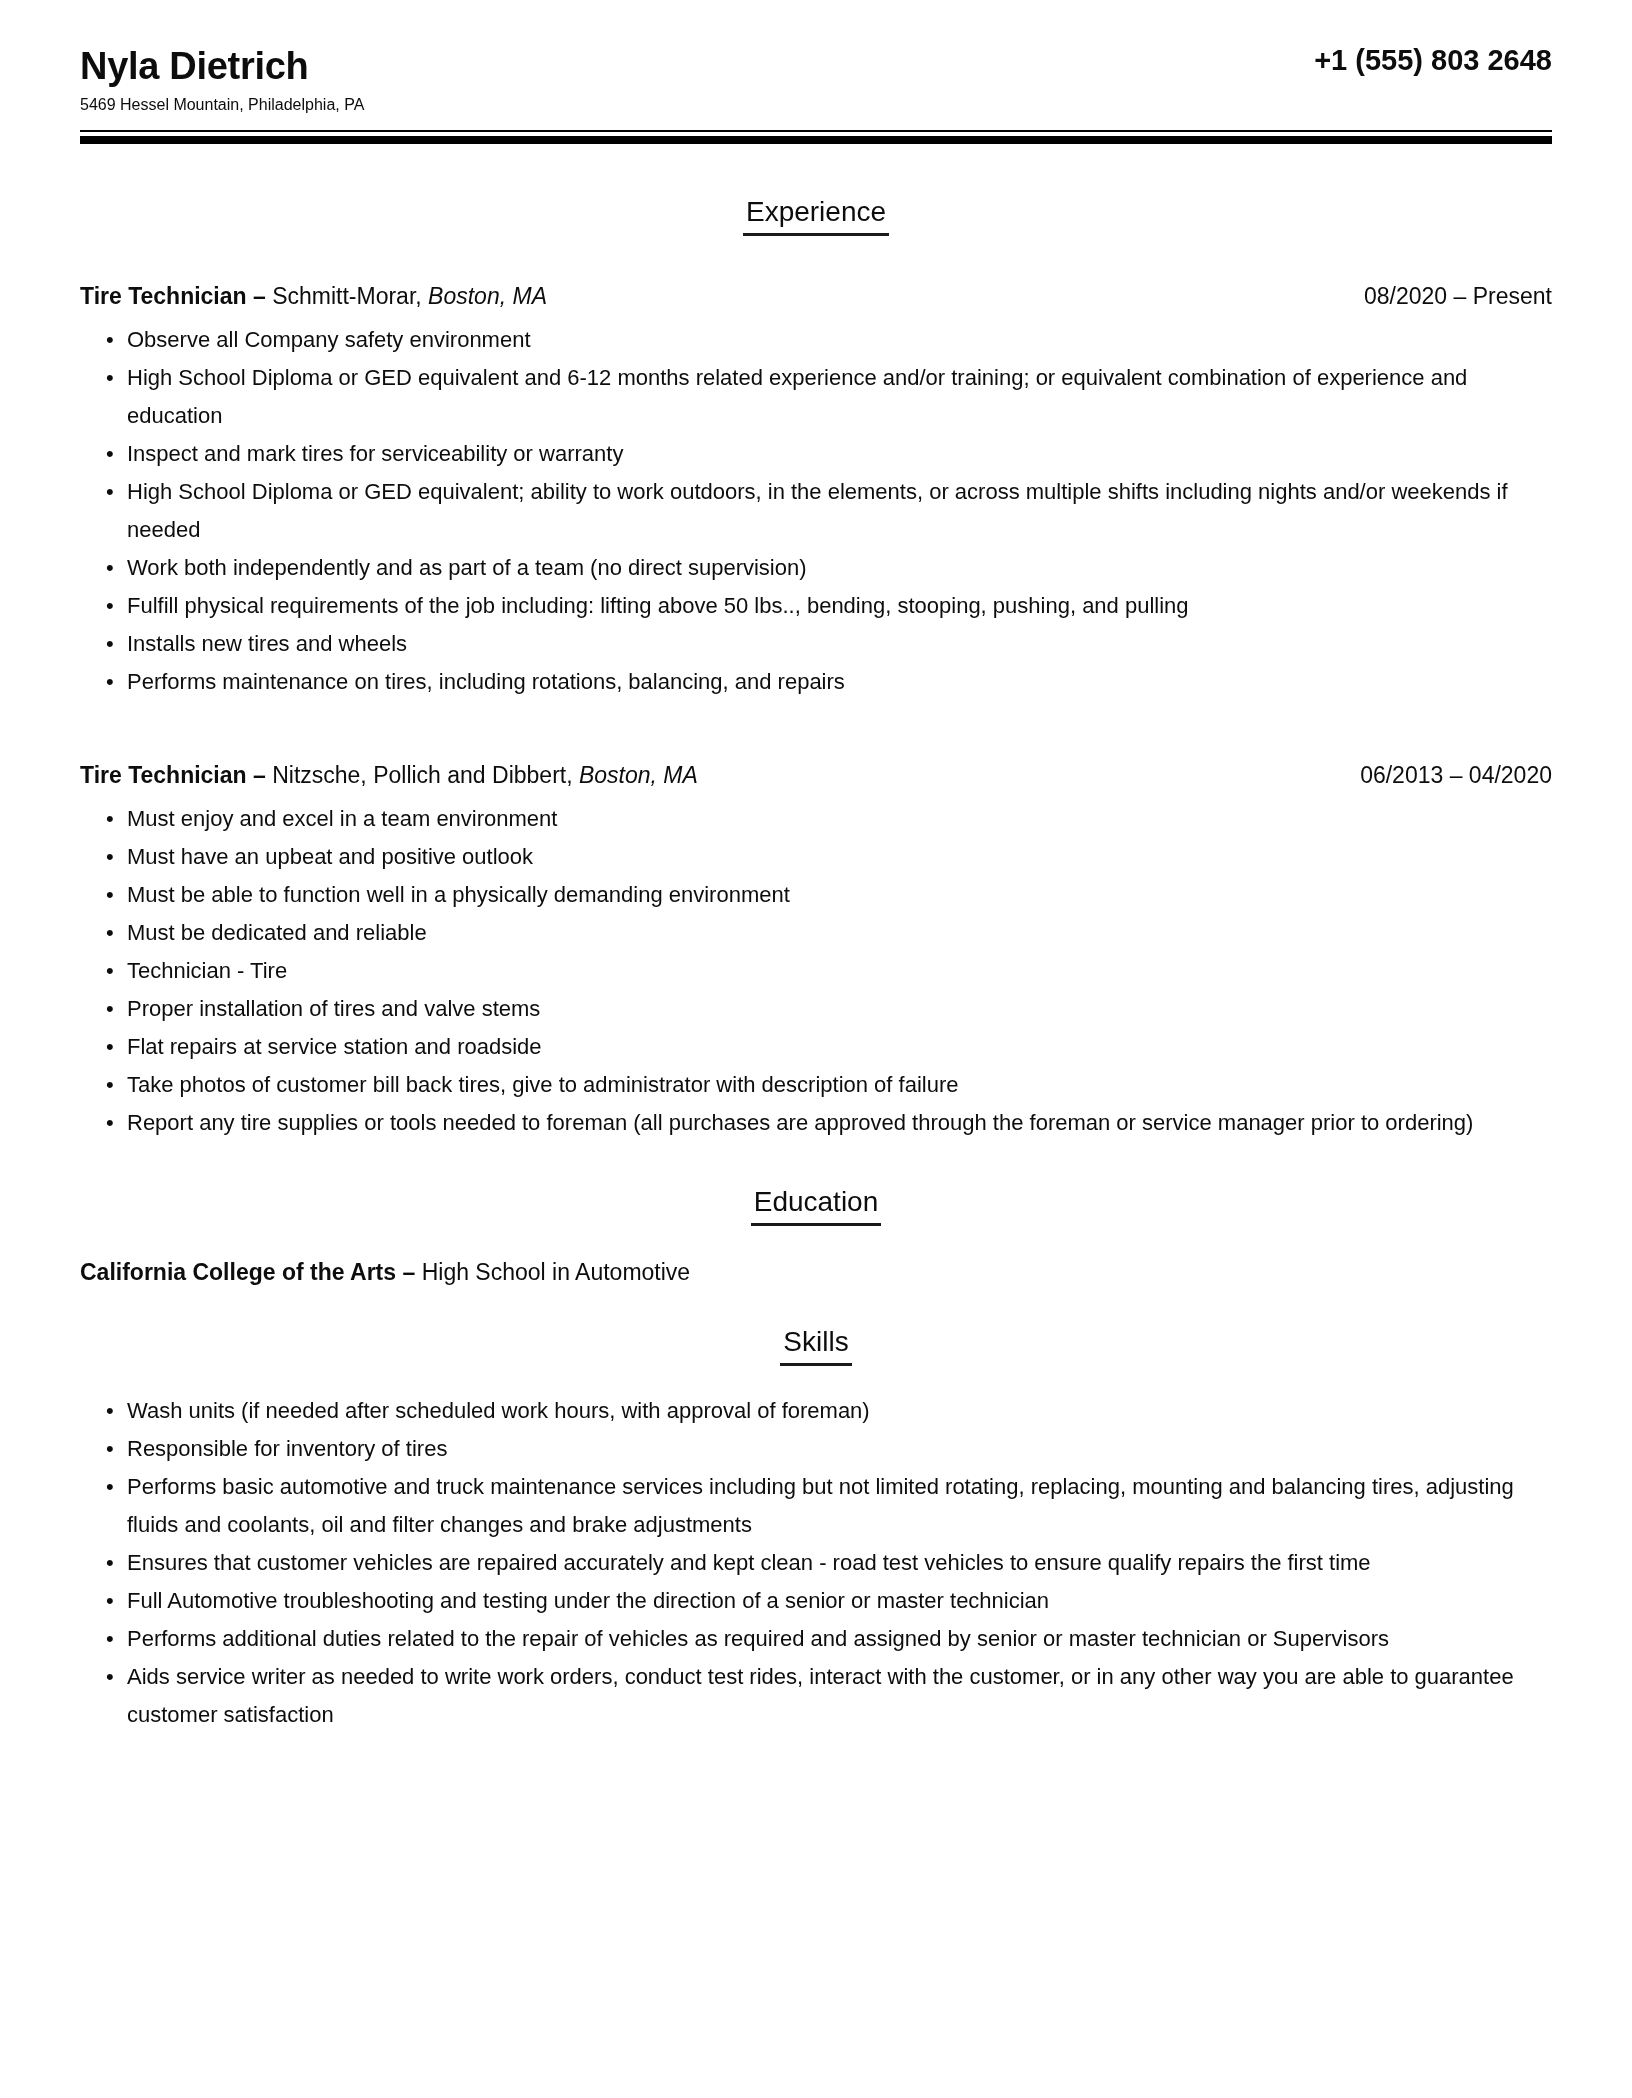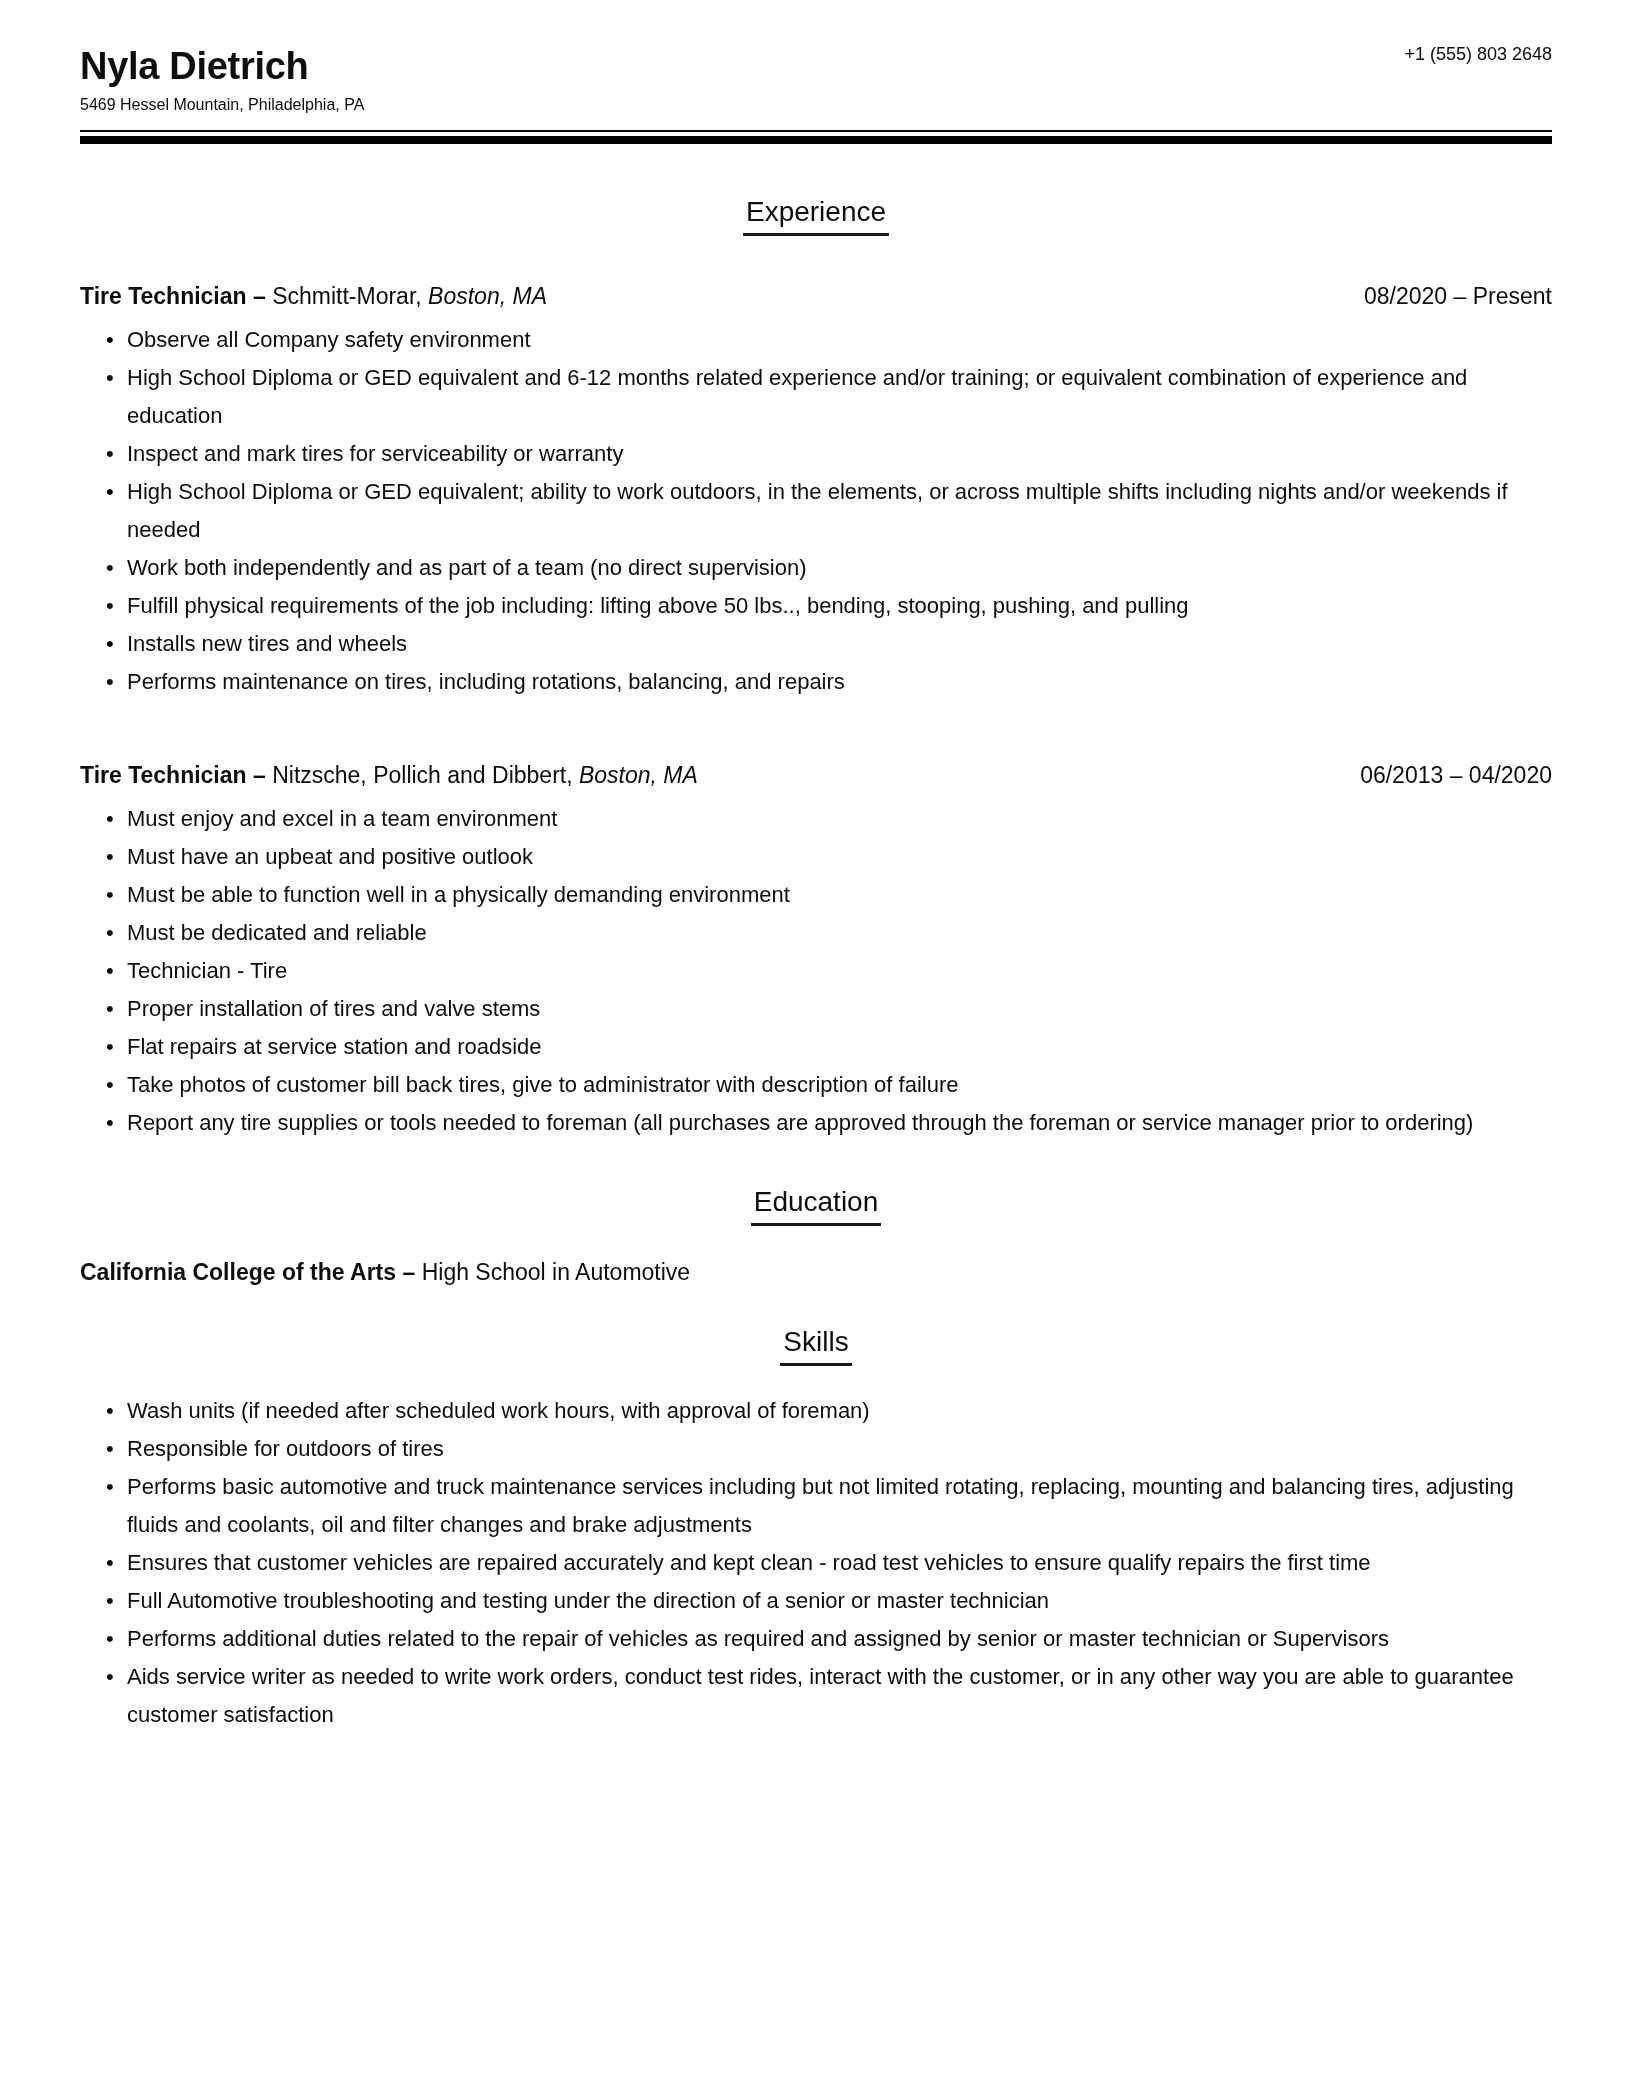--- a/index.html
+++ b/index.html
@@ -18,21 +18,21 @@
     display: flex;
     justify-content: space-between;
     align-items: flex-start;
   }
   .name {
     font-size: 38px;
     font-weight: 700;
     letter-spacing: -0.3px;
     line-height: 1.2;
   }
-  .phone { font-size: 18px; font-weight: 400; }
+  .phone { font-size: 29px; font-weight: 700; }
   .address { font-size: 16px; margin-top: 6px; }
   .rule-thin  { height: 2px; background: #000; margin-top: 16px; }
   .rule-thick { height: 8px; background: #000; margin-top: 4px; }
 
   
   .section-heading-wrap { text-align: center; }
   .section-heading {
     display: inline-block;
     font-size: 28px;
     font-weight: 400;
@@ -142,21 +142,21 @@
     </div>
     <div class="edu-line"><span class="edu-school">California College of the Arts –</span><span class="edu-degree"> High School in Automotive</span></div>
   </section>
 
   <section>
     <div class="section-heading-wrap mt-skl">
       <h2 class="section-heading">Skills</h2>
     </div>
     <ul class="bullets skills-list">
         <li>Wash units (if needed after scheduled work hours, with approval of foreman)</li>
-        <li>Responsible for outdoors of tires</li>
+        <li>Responsible for inventory of tires</li>
         <li>Performs basic automotive and truck maintenance services including but not limited rotating, replacing, mounting and balancing tires, adjusting fluids and coolants, oil and filter changes and brake adjustments</li>
         <li>Ensures that customer vehicles are repaired accurately and kept clean - road test vehicles to ensure qualify repairs the first time</li>
         <li>Full Automotive troubleshooting and testing under the direction of a senior or master technician</li>
         <li>Performs additional duties related to the repair of vehicles as required and assigned by senior or master technician or Supervisors</li>
         <li>Aids service writer as needed to write work orders, conduct test rides, interact with the customer, or in any other way you are able to guarantee customer satisfaction</li>
       </ul>
   </section>
 
 </div>
 

